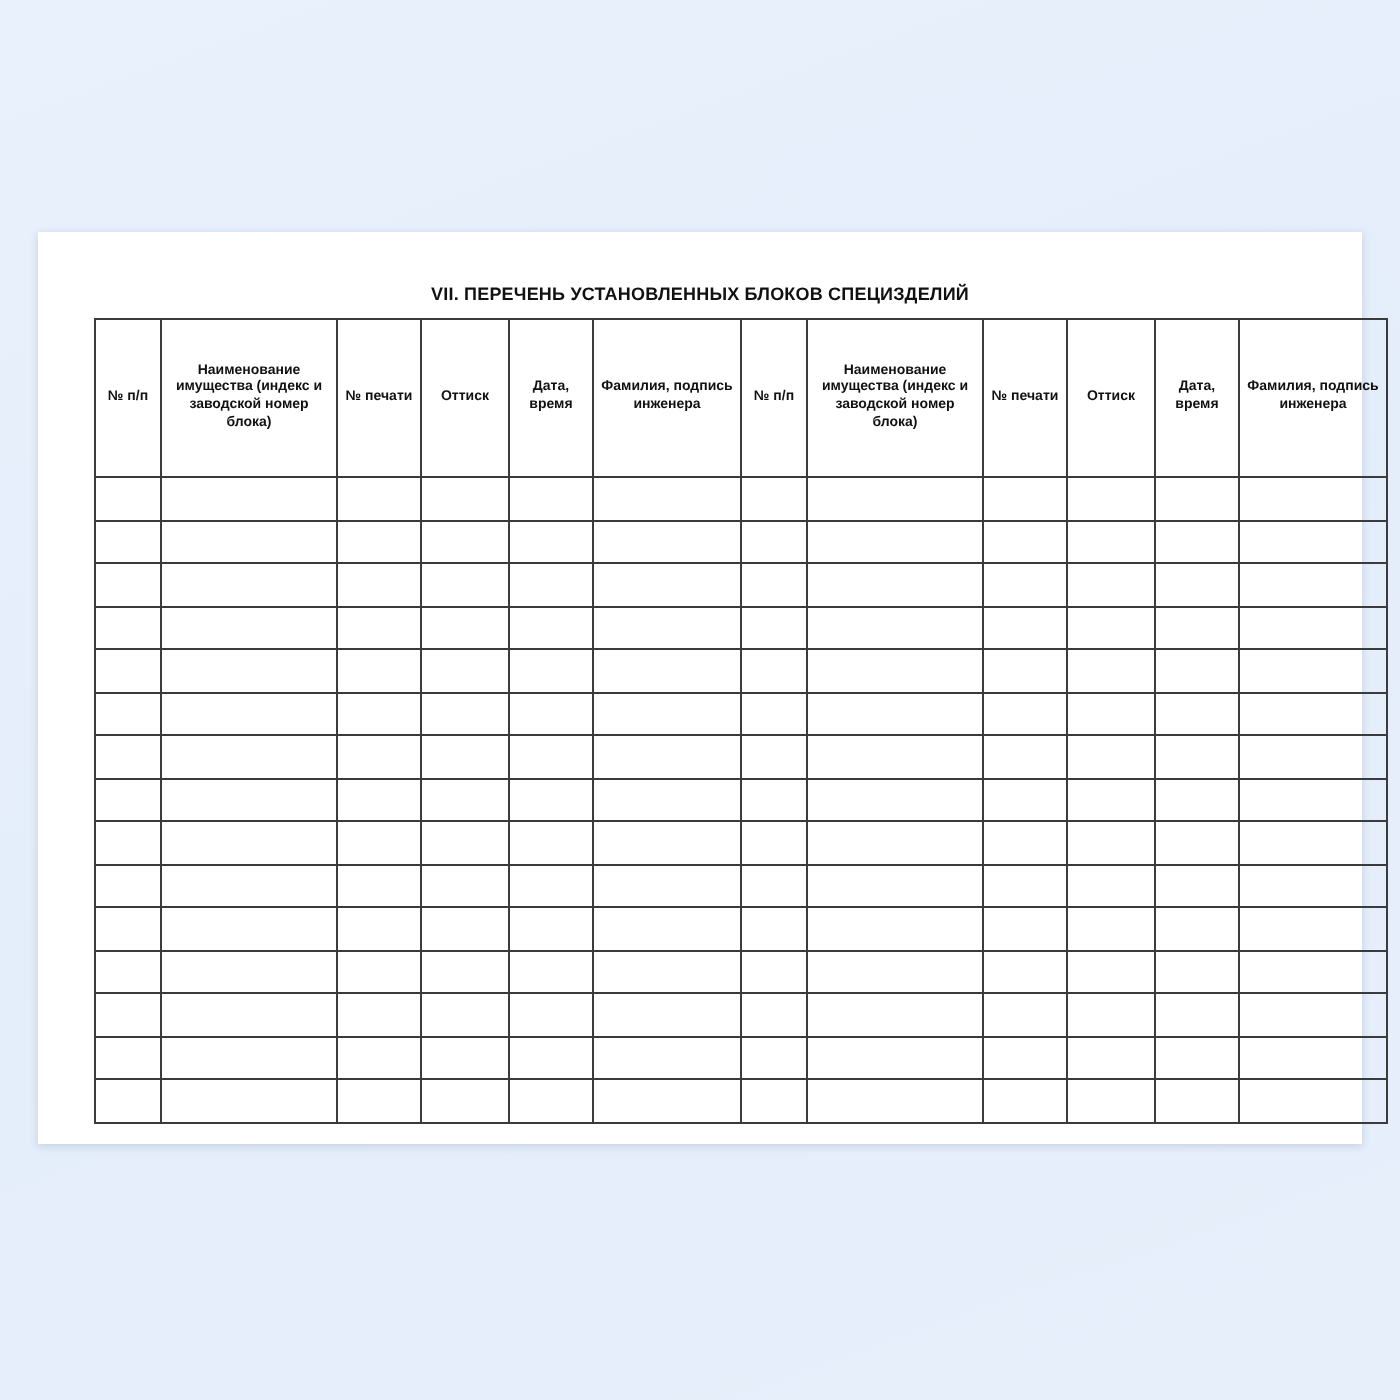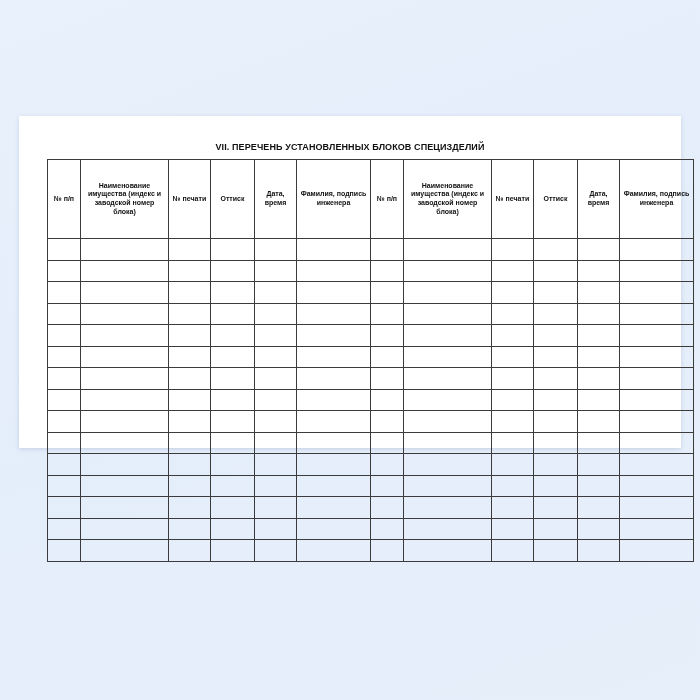--- a/index.html
+++ b/index.html
@@ -16,21 +16,21 @@
   .backdrop {
     position: absolute;
     inset: 0;
     background: linear-gradient(160deg, #e9f1fc 0%, #e4edfa 50%, #e7effb 100%);
   }
   .page-sheet {
     position: absolute;
     left: 19px;
     top: 116px;
     width: 662px;
-    height: 332px;
+    height: 456px;
     background: #ffffff;
     box-shadow: 0 1px 4px rgba(90, 120, 160, 0.25);
   }
   .doc-title {
     position: absolute;
     left: 0;
     right: 0;
     top: 26px;
     text-align: center;
     font-size: 9px;

